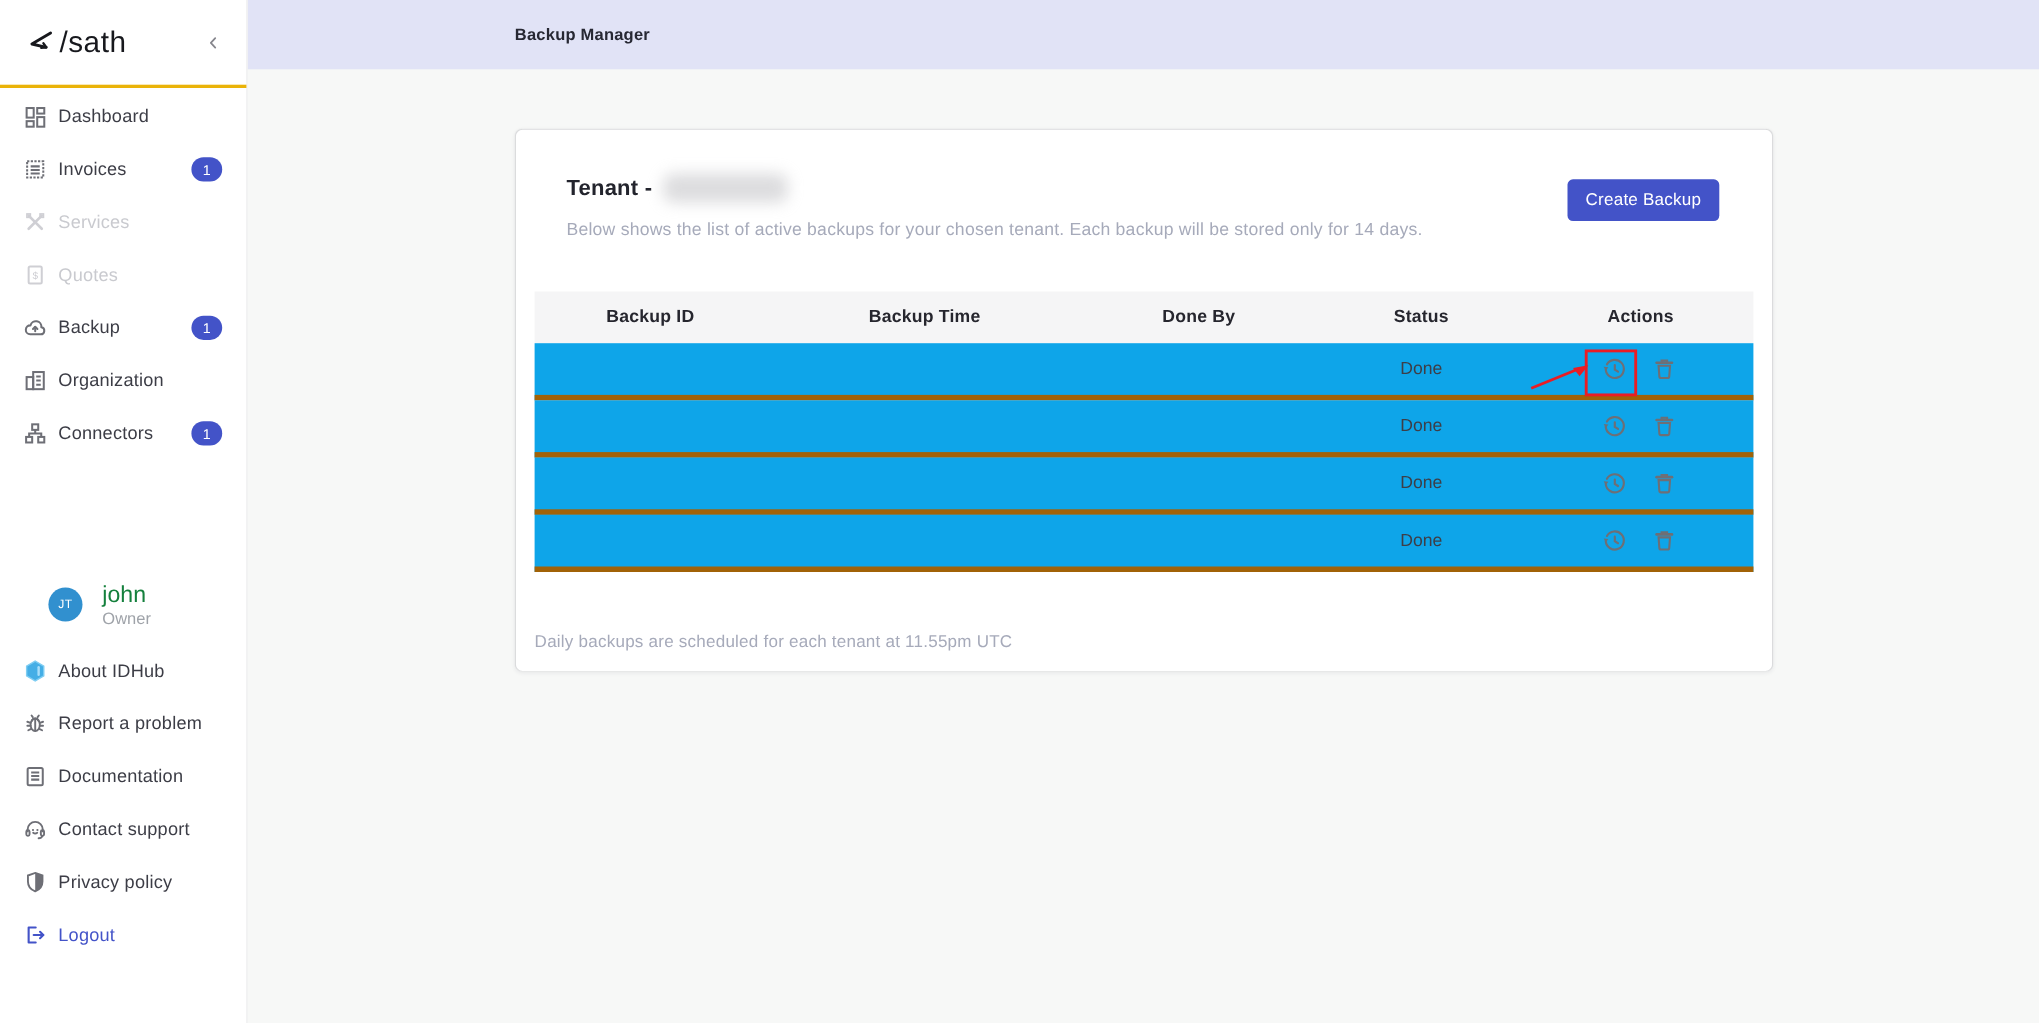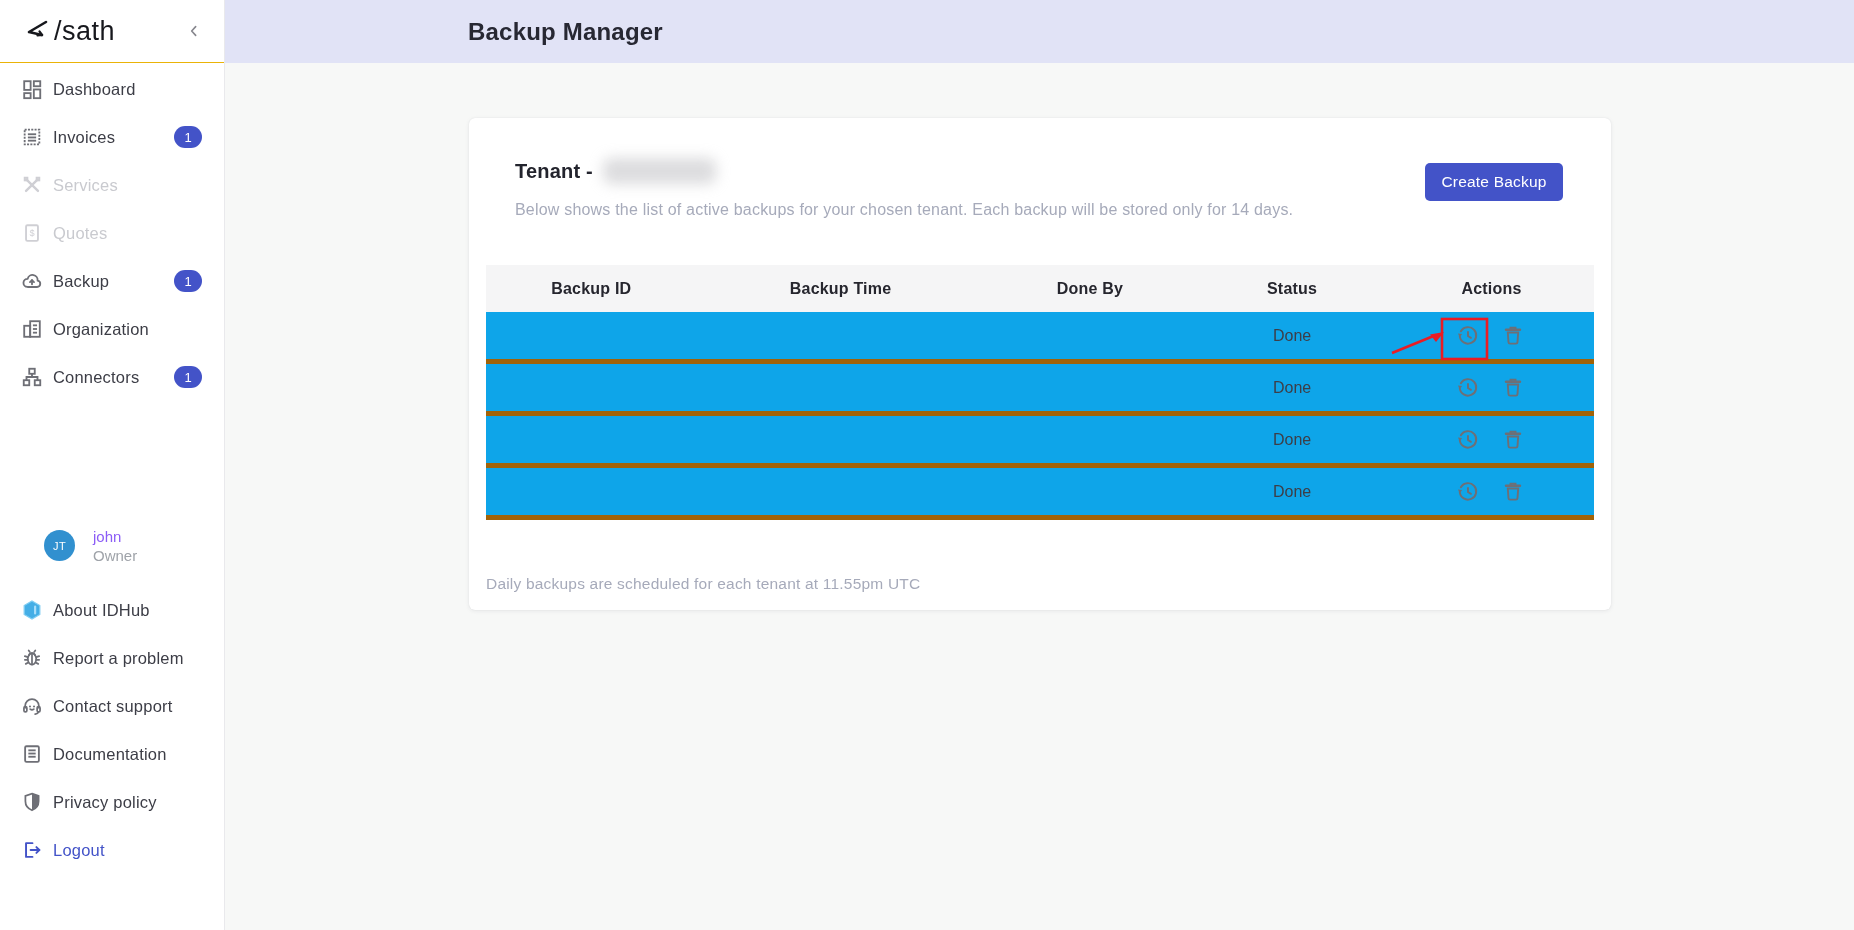--- a/index.html
+++ b/index.html
@@ -10,22 +10,22 @@
     color:#3c3d46;
     position:relative;
   }
   
   .sidebar {
     position:absolute; left:0; top:0; width:225px; height:930px;
     background:#ffffff; border-right:1px solid #e9e9ec;
     display:flex; flex-direction:column; z-index:5;
   }
   .logo-row {
-    height:63px; display:flex; align-items:center;
-    padding:0 18px 0 22px; border-bottom:1px solid #eab308;
+    height:80px; display:flex; align-items:center;
+    padding:0 18px 0 22px; border-bottom:3px solid #eab308;
     justify-content:space-between;
   }
   .logo { display:flex; align-items:center; gap:2px; }
   .logo-text { font-size:27px; font-weight:500; color:#17181d; letter-spacing:0.5px; }
   .collapse-btn { background:none; border:none; cursor:pointer; color:#86868d; display:flex; align-items:center; padding:4px; }
   .nav { padding-top:2px; }
   .nav-item {
     height:48px; display:flex; align-items:center; gap:10px;
     padding:0 18px 0 21px; cursor:pointer; position:relative;
   }
@@ -39,32 +39,32 @@
     padding:0 8px; margin-right:4px;
   }
   .user-block {
     display:flex; align-items:center; gap:18px; padding:0 18px 0 17px;
     position:absolute; left:0; top:528px; width:100%;margin-left:27px;
   }
   .avatar {
     width:31px; height:31px; border-radius:50%; background:#3190cf; color:#fff;
     display:flex; align-items:center; justify-content:center; font-size:11px; letter-spacing:0.5px;
   }
-  .user-name { font-size:15px; color:#8b5cf6; line-height:1.25; }
+  .user-name { font-size:21px; color:#15803d; line-height:1.25; }
   .user-role { font-size:15px; color:#9fa3a9; }
   .footer-nav { position:absolute; left:0; top:586px; width:100%; }
   .footer-nav .nav-item { height:48px; }
   .nav-item.accent .label { color:#4353c8; }
   .nav-item.accent .icon { color:#4353c8; }
   
   .topbar {
     position:absolute; left:225px; top:0; width:1629px; height:63px;
     background:#e1e3f6; display:flex; align-items:center; padding-left:243px;
   }
-  .page-title { font-size:24px; font-weight:700; color:#272833; letter-spacing:0.2px; }
+  .page-title { font-size:15px; font-weight:700; color:#272833; letter-spacing:0.2px; }
   
   .card {
     position:absolute; left:469px; top:118px; width:1142px; height:492px;
     background:#ffffff; border-radius:6px;
     box-shadow:0 1px 4px rgba(40,40,60,0.08), 0 0 1px rgba(40,40,60,0.12);
   }
   .card-head { position:absolute; left:46px; top:40px; right:42px; }
   .tenant-line { display:flex; align-items:center; gap:10px; }
   .tenant-label { font-size:20px; font-weight:700; color:#23242d; letter-spacing:0.2px; }
   .redact { background:#b9b9bd; opacity:0.5; border-radius:8px; filter:blur(7px); }
@@ -227,44 +227,44 @@
             <line x1="16.6" y1="14" x2="19.8" y2="14"></line>
             <line x1="16" y1="17" x2="18.8" y2="18.4"></line>
           <line x1="9.6" y1="5.4" x2="8.4" y2="3.8"></line>
             <line x1="14.4" y1="5.4" x2="15.6" y2="3.8"></line>
         </svg>
       </span>
       <span class="label">Report a problem</span>
     </div>
     <div class="nav-item">
       <span class="icon">
+        <svg width="22" height="22" viewBox="0 0 24 24" fill="none" stroke="currentColor" stroke-width="2">
+          <rect x="4.5" y="3.5" width="15" height="17" rx="1.5"></rect>
+          <line x1="8" y1="8" x2="16" y2="8"></line>
+            <line x1="8" y1="11.5" x2="16" y2="11.5"></line>
+            <line x1="8" y1="15" x2="16" y2="15"></line>
+        </svg>
+      </span>
+      <span class="label">Documentation</span>
+    </div>
+    <div class="nav-item">
+      <span class="icon">
         <svg width="22" height="22" viewBox="0 0 24 24" fill="none" stroke="currentColor" stroke-width="1.9" stroke-linecap="round">
           <path d="M4.5 14v-2a7.5 7.5 0 0 1 15 0v2"></path>
           <rect x="3.2" y="12.8" width="3.2" height="5.6" rx="1.5"></rect>
             <rect x="17.6" y="12.8" width="3.2" height="5.6" rx="1.5"></rect>
           <path d="M19.2 18.4a4 4 0 0 1-3.8 2.4"></path>
           <path d="M9.8 12.6h.01M14.2 12.6h.01" stroke-width="2.2"></path>
             <path d="M10 15.4c1.2.9 2.8.9 4 0"></path>
         </svg>
       </span>
       <span class="label">Contact support</span>
     </div>
     <div class="nav-item">
       <span class="icon">
-        <svg width="22" height="22" viewBox="0 0 24 24" fill="none" stroke="currentColor" stroke-width="2">
-          <rect x="4.5" y="3.5" width="15" height="17" rx="1.5"></rect>
-          <line x1="8" y1="8" x2="16" y2="8"></line>
-            <line x1="8" y1="11.5" x2="16" y2="11.5"></line>
-            <line x1="8" y1="15" x2="16" y2="15"></line>
-        </svg>
-      </span>
-      <span class="label">Documentation</span>
-    </div>
-    <div class="nav-item">
-      <span class="icon">
         <svg width="22" height="22" viewBox="0 0 24 24">
           <path d="M12 2.8l7.2 2.6v5.8c0 4.6-3 8.2-7.2 9.8-4.2-1.6-7.2-5.2-7.2-9.8V5.4z" fill="none" stroke="currentColor" stroke-width="1.9"></path>
           <path d="M12 2.8l7.2 2.6v5.8c0 4.6-3 8.2-7.2 9.8V2.8z" fill="currentColor"></path>
         </svg>
       </span>
       <span class="label">Privacy policy</span>
     </div>
     <div class="nav-item accent">
       <span class="icon">
         <svg width="22" height="22" viewBox="0 0 24 24" fill="none" stroke="currentColor" stroke-width="2.1" stroke-linecap="round" stroke-linejoin="round">

